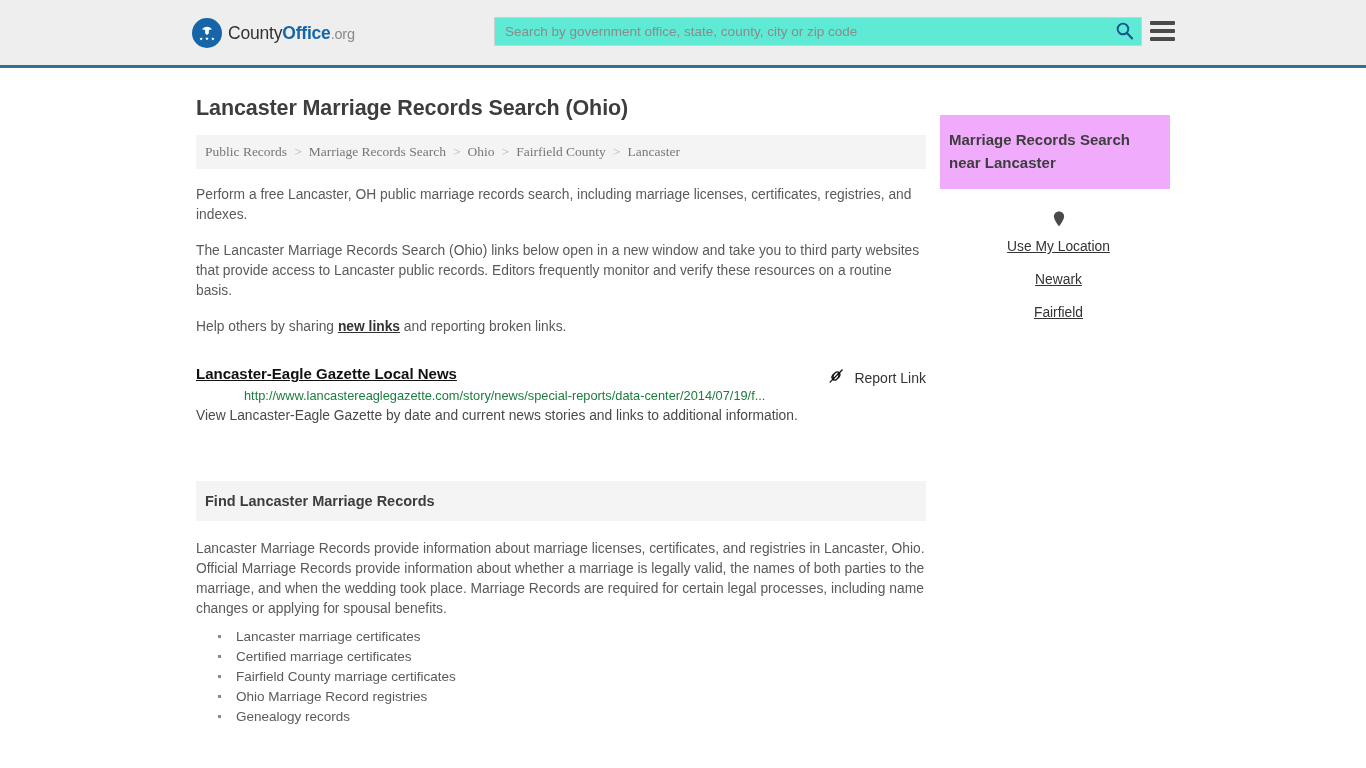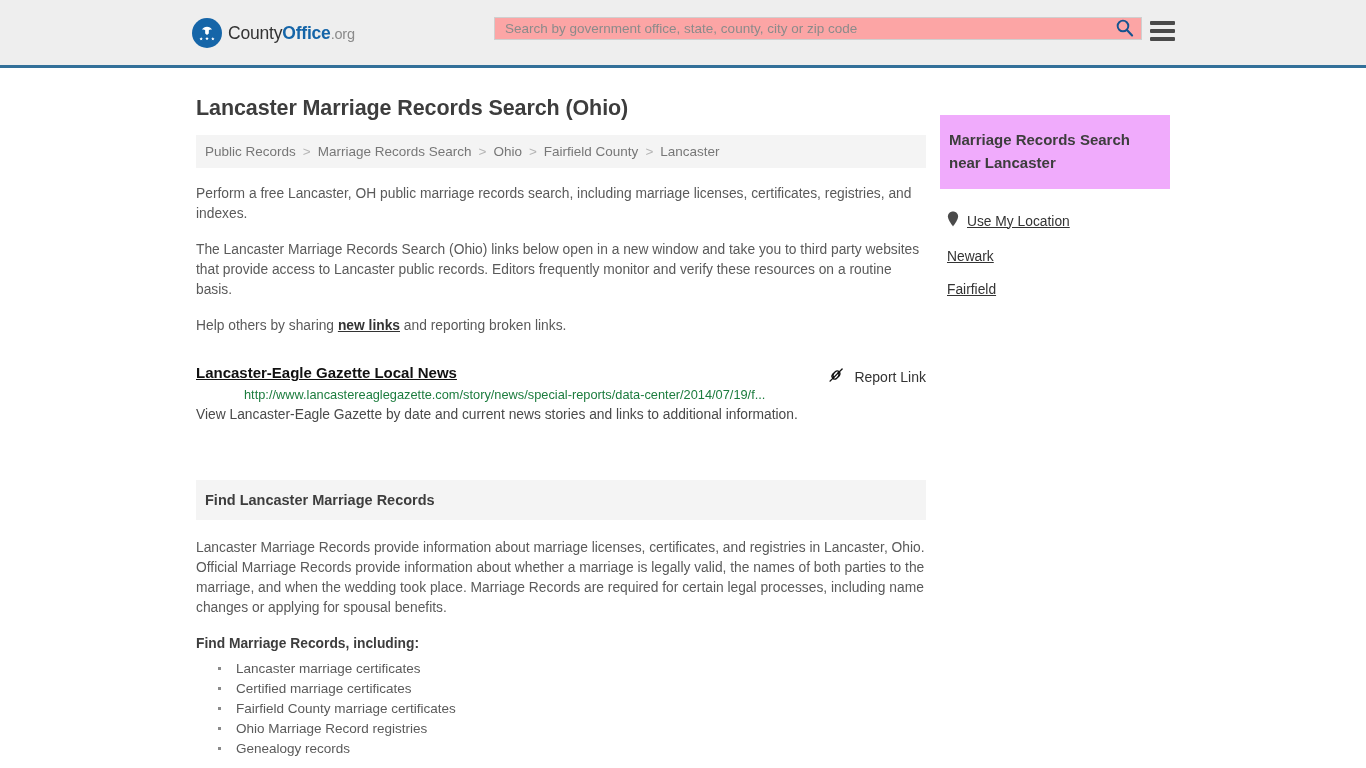--- a/index.html
+++ b/index.html
@@ -52,22 +52,22 @@
   }
   .logo-text .b { color: #1565a8; font-weight: bold; }
   .logo-text .o { color: #333333; }
   .logo-text .tld { color: #8a8a8a; font-size: 14.5px; }
 
   .search-wrap {
     position: absolute;
     left: 494px;
     top: 17px;
     width: 648px;
-    height: 23px;
-    background: #fca5a5;
+    height: 29px;
+    background: #5eead4;
     border: 1px solid #cfcfcf;
     display: flex;
     align-items: center;
     box-sizing: border-box;
   }
   .search-input {
     border: 0;
     outline: none;
     flex: 1;
     height: 100%;
@@ -129,20 +129,21 @@
   }
   .breadcrumb {
     background: #f4f4f4;
     padding: 9px 9px;
     font-size: 13.5px;
     color: #777777;
     display: flex;
     flex-wrap: wrap;
     align-items: center;
     gap: 0;
+    font-family: Liberation Serif, serif;
   }
   .breadcrumb a {
     color: #777777;
     text-decoration: none;
     cursor: pointer;
   }
   .breadcrumb .sep {
     color: #b4b4b4;
     margin: 0 7px;
   }
@@ -261,20 +262,21 @@
   }
   .sidebar-links {
     padding-top: 13px;
   }
   .sidebar-link {
     display: flex;
     align-items: center;
     gap: 8px;
     padding: 9px 0 9px 7px;
     cursor: pointer;
+    flex-direction: column;
   }
   .sidebar-link .lbl {
     font-size: 13.8px;
     color: #333333;
     text-decoration: underline;
   }
   .pin-icon { flex: none; }
 </style>
 </head>
 <body>
@@ -350,21 +352,20 @@
         <span class="report-label">Report Link</span>
       </div>
 
       <div class="result-url">http://www.lancastereaglegazette.com/story/news/special-reports/data-center/2014/07/19/f...</div>
       <div class="result-desc">View Lancaster-Eagle Gazette by date and current news stories and links to additional information.</div>
     </div>
 
     <div class="section">
       <div class="section-head">Find Lancaster Marriage Records</div>
       <p class="section-p">Lancaster Marriage Records provide information about marriage licenses, certificates, and registries in Lancaster, Ohio. Official Marriage Records provide information about whether a marriage is legally valid, the names of both parties to the marriage, and when the wedding took place. Marriage Records are required for certain legal processes, including name changes or applying for spousal benefits.</p>
-      <p class="section-sub">Find Marriage Records, including:</p>
       <ul class="bullets">
         <li>Lancaster marriage certificates</li>
         <li>Certified marriage certificates</li>
         <li>Fairfield County marriage certificates</li>
         <li>Ohio Marriage Record registries</li>
         <li>Genealogy records</li>
       </ul>
     </div>
   </div>
 

